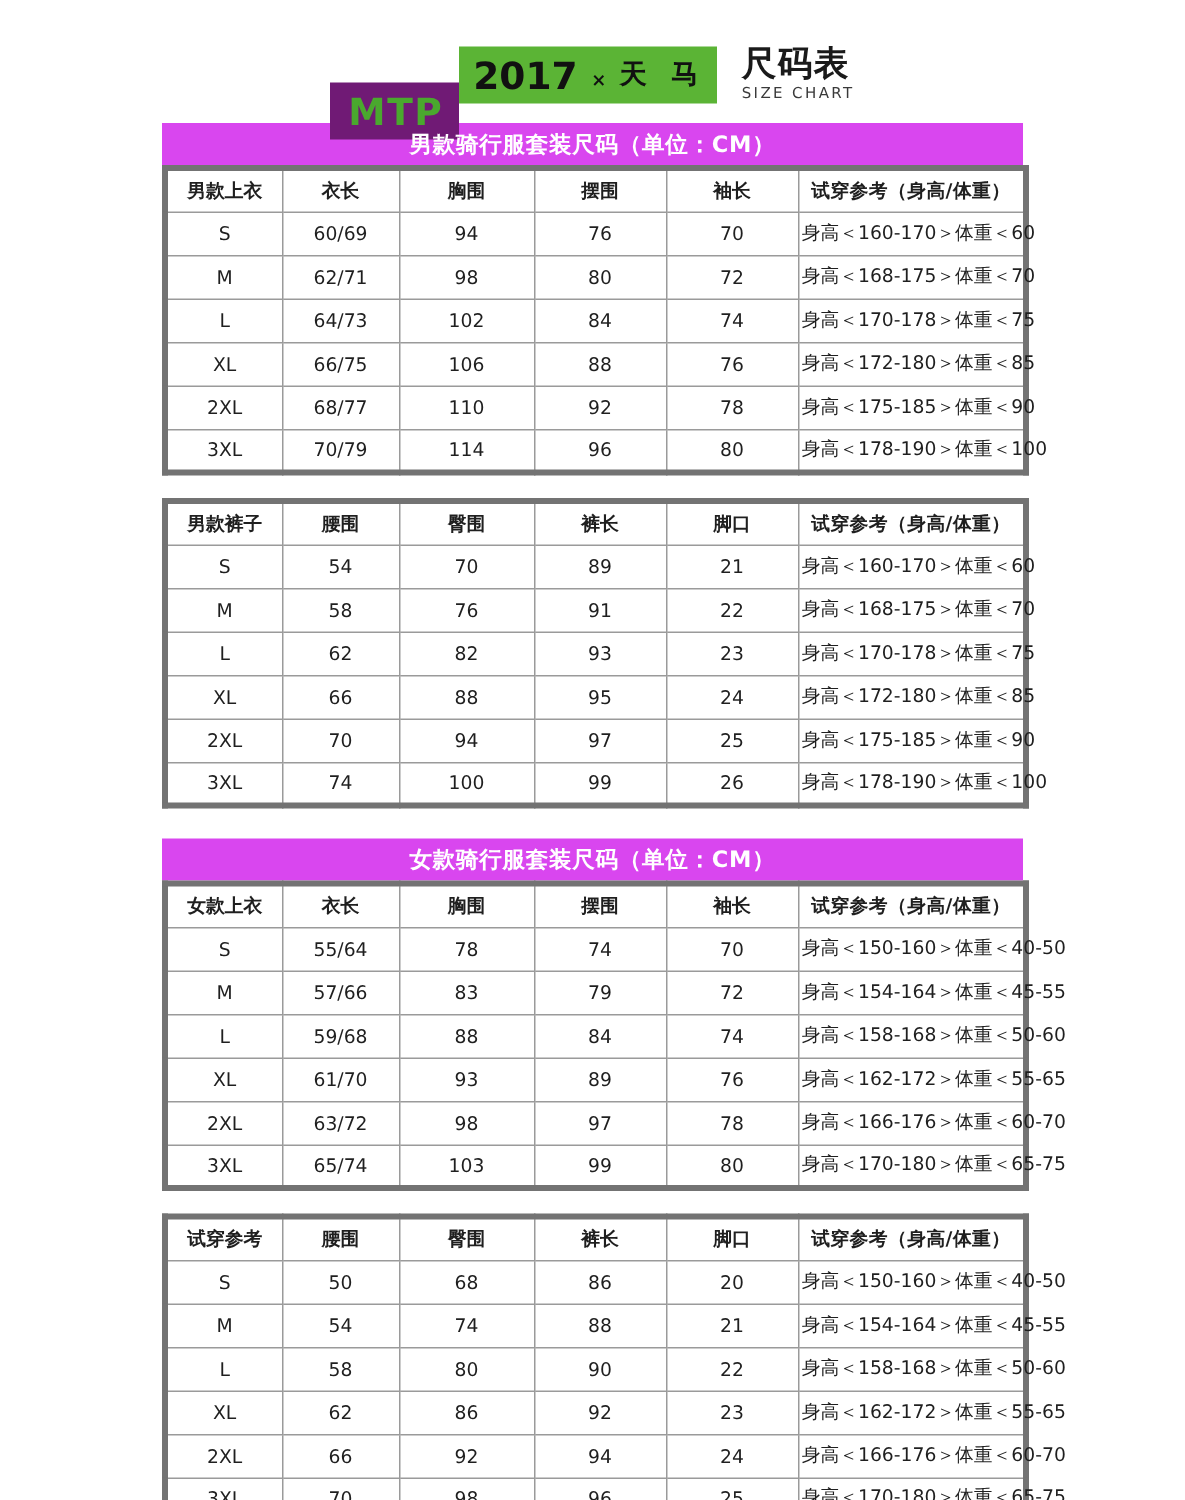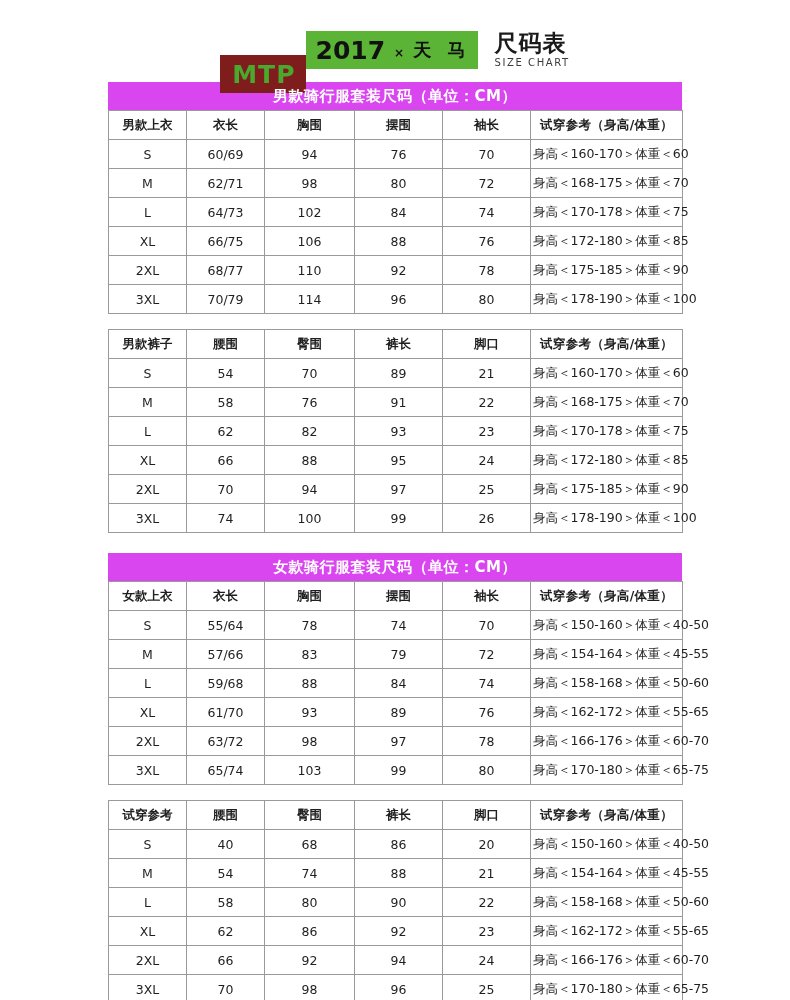--- a/index.html
+++ b/index.html
@@ -23,21 +23,21 @@
     display: flex;
     align-items: center;
     justify-content: center;
     padding-top: 18px;
   }
   .logo-row {
     display: flex;
     align-items: center;
   }
   .logo-black {
-    background: #7f1d1d;
+    background: #701a75;
     height: 38px;
     display: flex;
     align-items: center;
     padding: 0 10px 0 12px;
     margin-top: 48px;
   }
   .logo-mtp {
     color: #4aa82e;
     font-family: "DejaVu Sans", "Liberation Sans", sans-serif;
     font-size: 25px;
@@ -114,21 +114,21 @@
     line-height: 28px;
     text-align: center;
     font-size: 15px;
     font-weight: bold;
     letter-spacing: 0.5px;
   }
   table.size-table {
     width: 574px;
     border-collapse: collapse;
     table-layout: fixed;
-    border: 1px solid #737373;
+    border: 4px solid #737373;
   }
   table.size-table td {
     border: 1px solid #9a9a9a;
     height: 29px;
     text-align: center;
     vertical-align: middle;
     font-size: 12.5px;
     color: #1f1f1f;
     padding: 0 2px;
     white-space: nowrap;
@@ -367,21 +367,21 @@
         <tr class="hdr">
           <td class="c0">试穿参考</td>
           <td class="c1">腰围</td>
           <td class="c2">臀围</td>
           <td class="c3">裤长</td>
           <td class="c4">脚口</td>
           <td class="note-col">试穿参考（身高/体重）</td>
         </tr>
         <tr>
           <td class="c0">S</td>
-          <td class="c1">40</td>
+          <td class="c1">50</td>
           <td class="c2">68</td>
           <td class="c3">86</td>
           <td class="c4">20</td>
           <td class="note-col note-val">身高＜150-160＞体重＜40-50</td>
         </tr>
         <tr>
           <td class="c0">M</td>
           <td class="c1">54</td>
           <td class="c2">74</td>
           <td class="c3">88</td>

